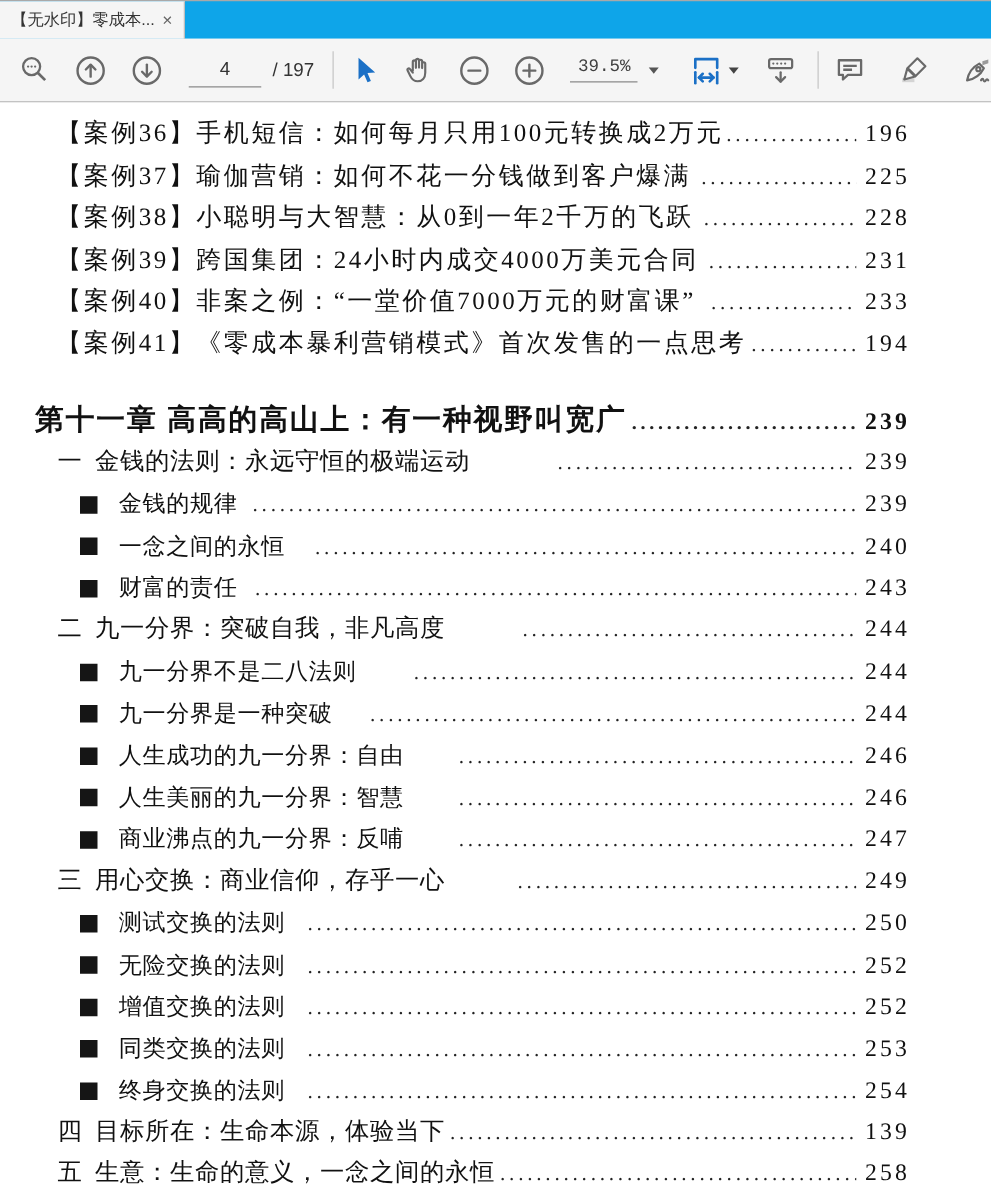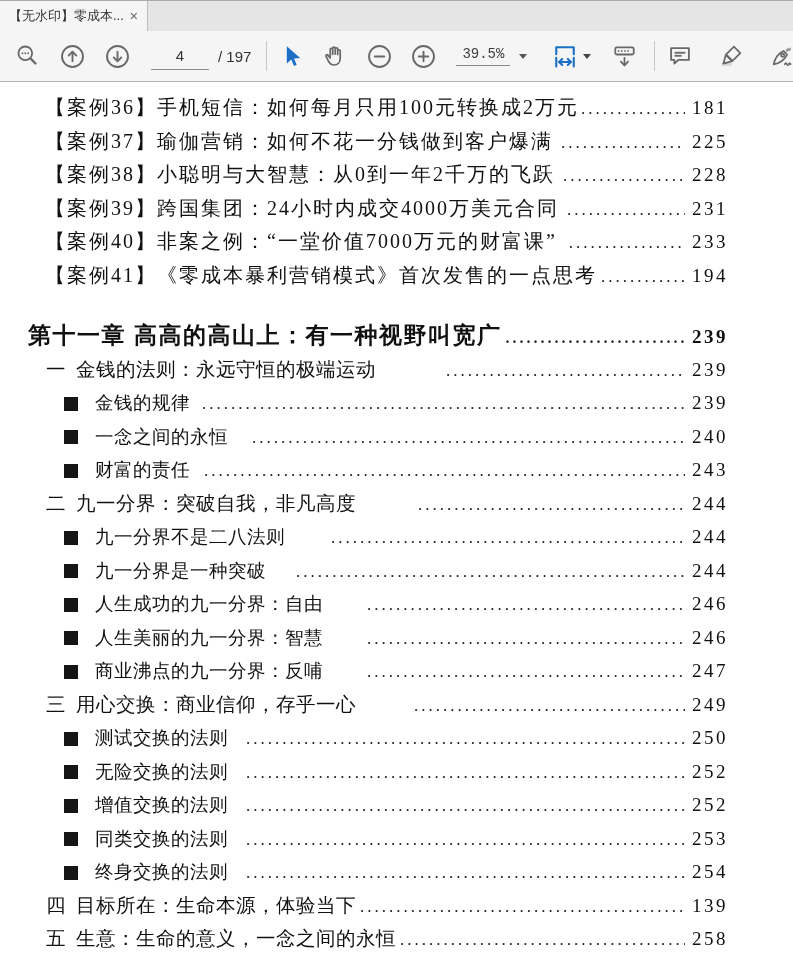--- a/index.html
+++ b/index.html
@@ -1,18 +1,18 @@
 <!DOCTYPE html>
 <html><head>
 <meta charset="utf-8">
 <style>
   html,body{margin:0;padding:0;width:793px;height:961px;overflow:hidden;background:#fff;
     font-family:"Liberation Sans","DejaVu Sans",sans-serif;}
   
-  .tabbar{height:30px;background:#e5e5e5;border-top:1px solid #a9a9a9;display:flex;align-items:stretch;}
+  .tabbar{height:30px;background:#0ea5e9;border-top:1px solid #a9a9a9;display:flex;align-items:stretch;}
   .tab{width:148px;background:#f5f5f5;border-right:1px solid #bfbfbf;display:flex;align-items:center;
     padding:0 9px;box-sizing:border-box;}
   .tab-title{font-size:13px;color:#333;white-space:nowrap;overflow:hidden;flex:1;}
   .tab-close{color:#666;font-size:14px;margin-left:6px;line-height:1;cursor:default;}
   
   .toolbar{height:50px;background:#f5f5f5;border-bottom:1px solid #b3b3b3;display:flex;align-items:center;}
   .tbtn{width:34px;height:34px;display:flex;align-items:center;justify-content:center;border-radius:3px;flex:none;}
   .sep{width:1px;height:30px;background:#c6c6c6;flex:none;}
   .pageinput{width:54px;height:24px;border:none;border-bottom:1px solid #8a8a8a;background:transparent;
     text-align:center;font-size:15px;color:#333;font-family:"Liberation Sans","DejaVu Sans",sans-serif;}
@@ -148,21 +148,21 @@
     </svg>
   </div>
 
 </div>
 
 <div class="docview">
   <div class="toc">
       <div class="row case">
         <span class="txt">【案例36】手机短信：如何每月只用100元转换成2万元</span>
         <span class="dots" style="margin-left: 2px;">................................................................................................................................................................</span>
-        <span class="pg">181</span>
+        <span class="pg">196</span>
       </div>
       <div class="row case">
         <span class="txt">【案例37】瑜伽营销：如何不花一分钱做到客户爆满</span>
         <span class="dots" style="margin-left: 8px;">................................................................................................................................................................</span>
         <span class="pg">225</span>
       </div>
       <div class="row case">
         <span class="txt">【案例38】小聪明与大智慧：从0到一年2千万的飞跃</span>
         <span class="dots" style="margin-left: 8px;">................................................................................................................................................................</span>
         <span class="pg">228</span>

